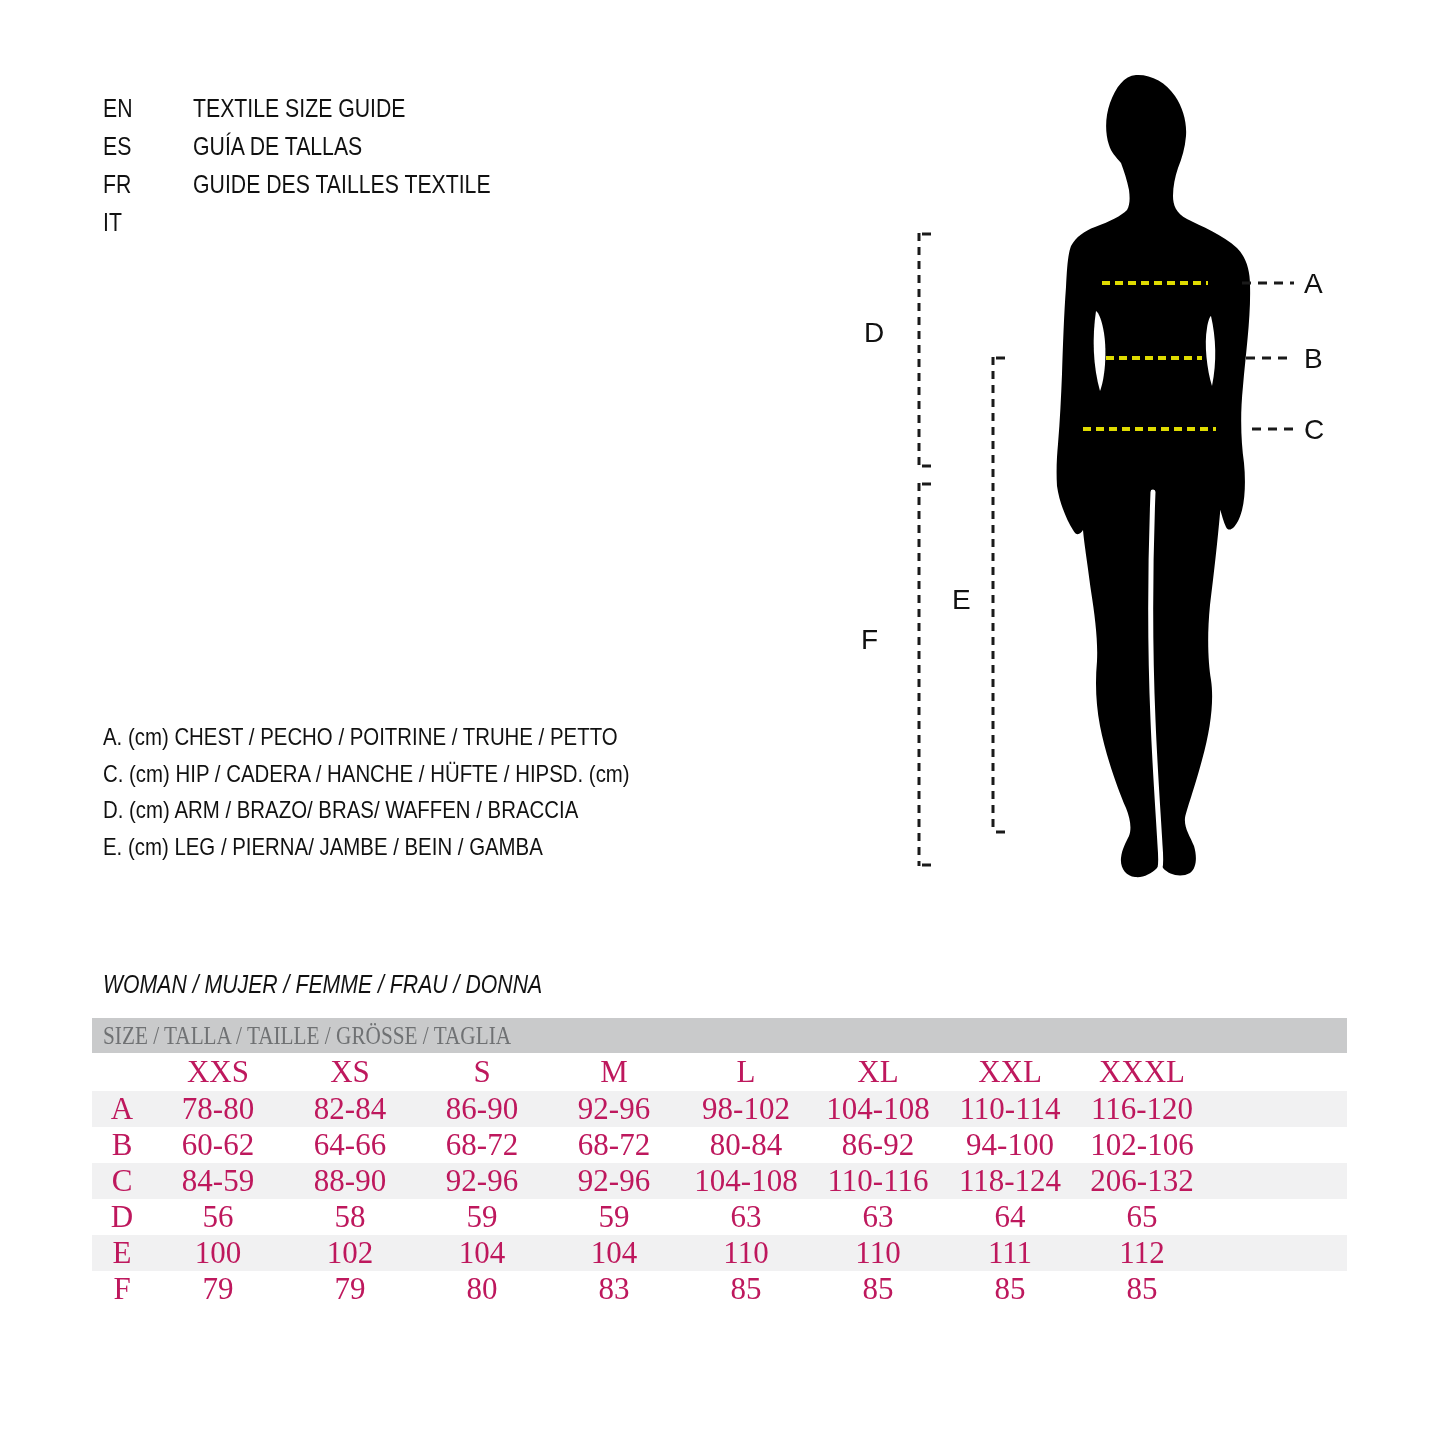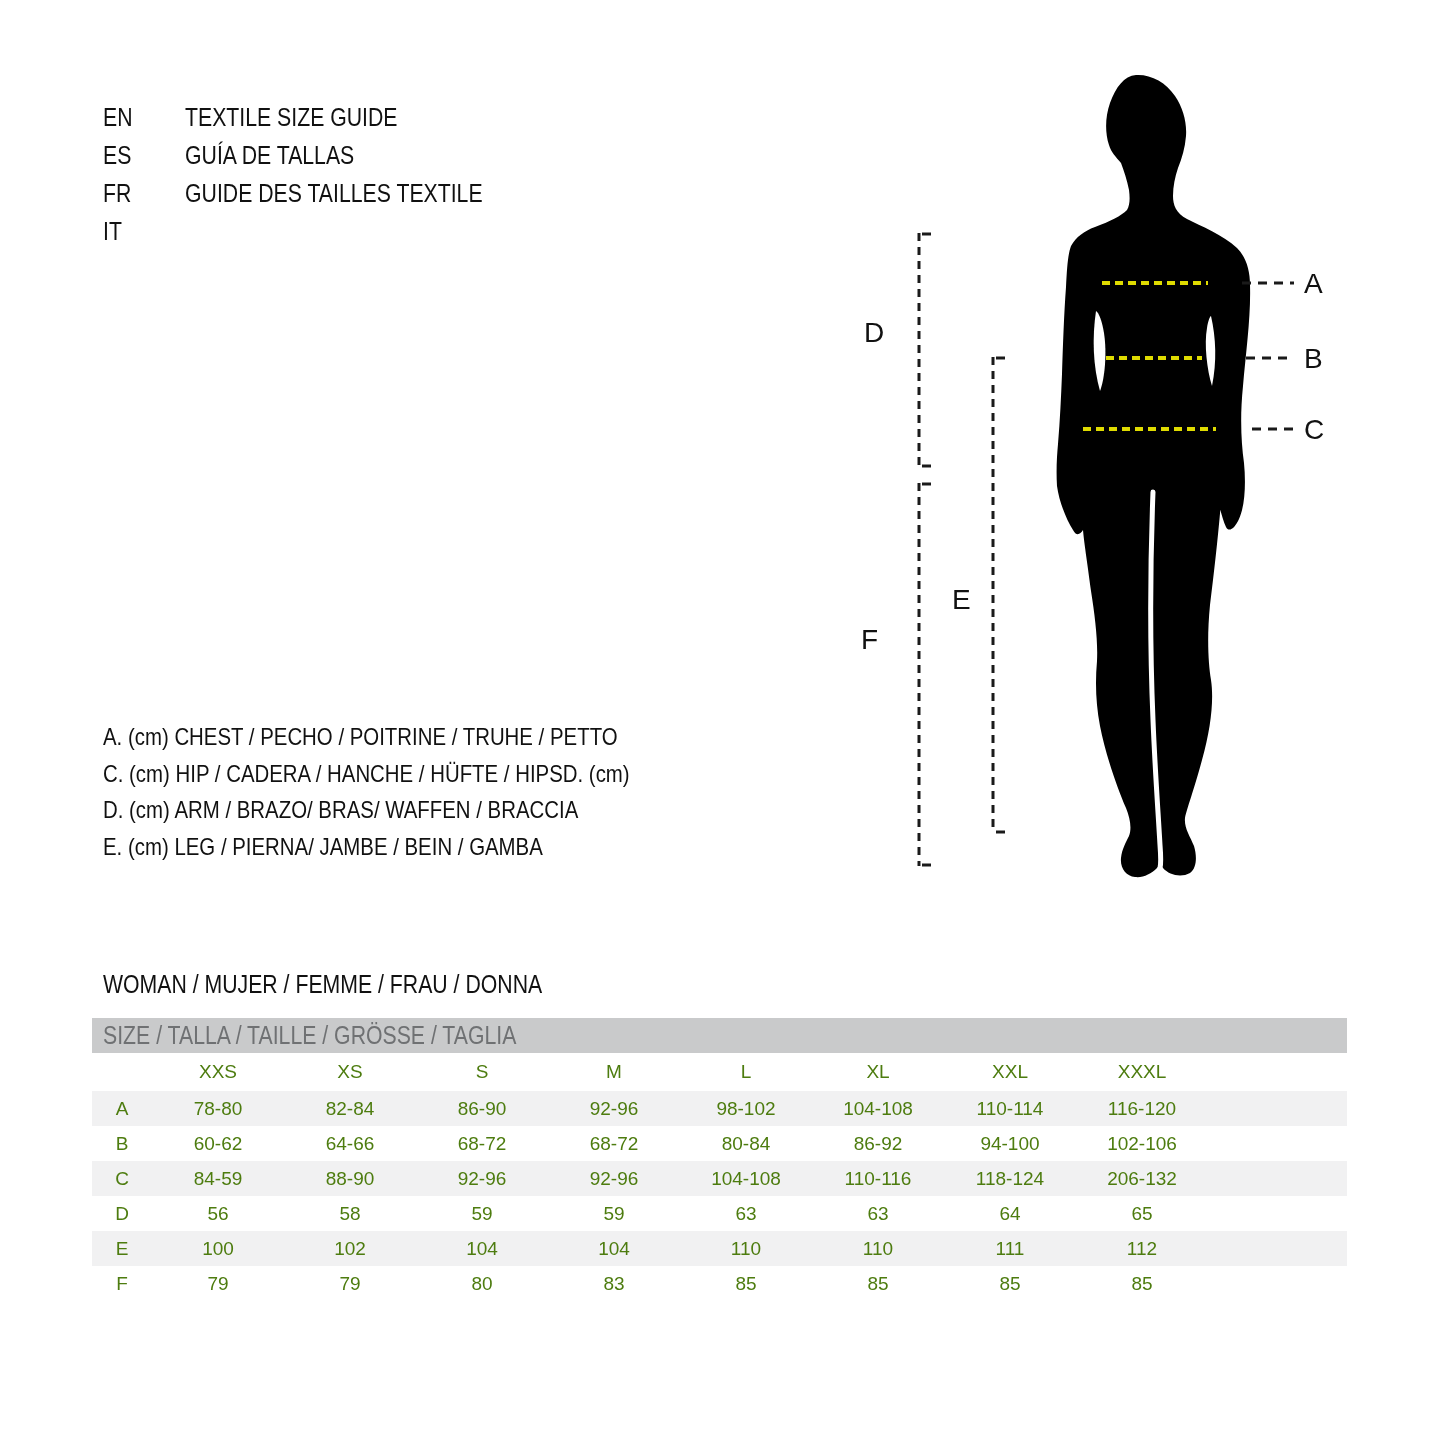--- a/index.html
+++ b/index.html
@@ -2,38 +2,38 @@
 <html><head>
 <meta charset="utf-8">
 <style>
   html,body{margin:0;padding:0;background:#fff;}
   .canvas{
     position:relative;width:1445px;height:1444px;background:#ffffff;overflow:hidden;
     font-family:"Liberation Sans","DejaVu Sans",sans-serif;color:#111;
   }
   
   .titles{position:absolute;left:103px;top:94px;font-size:25px;}
-  .title-row{display:flex;height:38px;align-items:flex-end;}
+  .title-row{display:flex;height:38px;align-items:flex-start;gap:8px;}
   .title-row .code{width:82px;flex:0 0 82px;}
   .cnd{display:inline-block;transform:scaleX(0.85);transform-origin:0 50%;white-space:nowrap;}
   
   .figure-svg{position:absolute;left:850px;top:60px;width:560px;height:840px;}
   .fig-label{position:absolute;font-size:28px;line-height:34px;color:#111;}
   
   .legend{position:absolute;left:103px;top:719px;font-size:24px;}
   .legend-row{height:36.5px;display:flex;align-items:center;text-align:center;}
   
-  .section-heading{position:absolute;left:103px;top:970px;font-size:25px;}
-  
-  .table-wrap{position:absolute;left:92px;top:1018px;width:1255px;}
+  .section-heading{position:absolute;left:103px;top:970px;font-size:25px;font-style:italic;}
+  
+  .table-wrap{position:absolute;left:92px;top:1018px;width:1255px;font-family:Liberation Serif, serif;}
   .table-header-bar{
     height:35px;background:#c9cacb;color:#6f7173;display:flex;align-items:center;
     padding-left:11px;font-size:25px;box-sizing:border-box;
   }
-  table.sizes{border-collapse:collapse;width:1255px;table-layout:fixed;font-size:19px;color:#4d7c0f;}
+  table.sizes{border-collapse:collapse;width:1255px;table-layout:fixed;font-size:31px;color:#be185d;}
   table.sizes td{text-align:center;padding:0;vertical-align:middle;overflow:hidden;white-space:nowrap;}
   tr.size-row{height:38px;}
   tr.data-row{height:35px;}
   tr.striped{background:#f1f1f2;}
   td.row-label{text-align:left;padding-left:11px;}
 </style>
 </head>
 <body>
 
 <div class="canvas">

